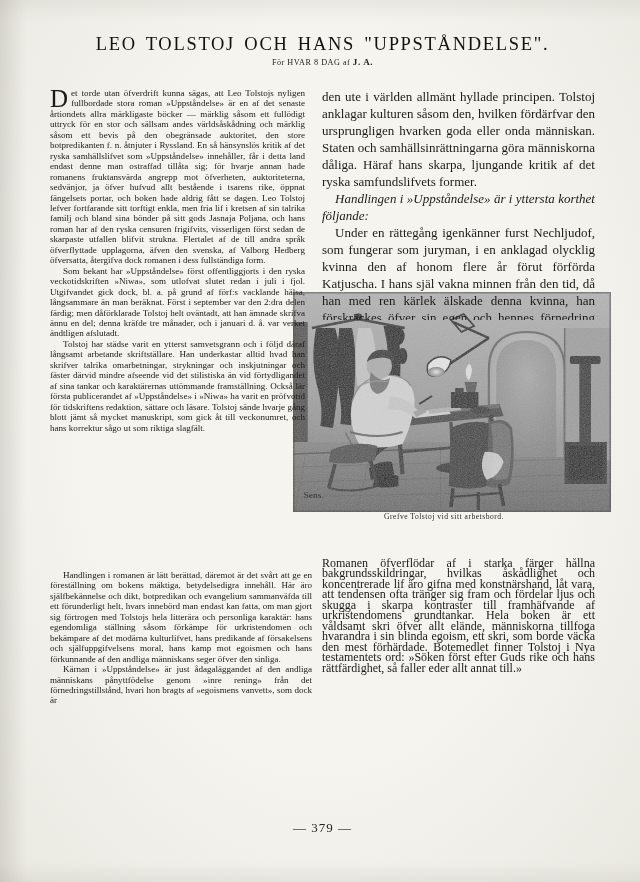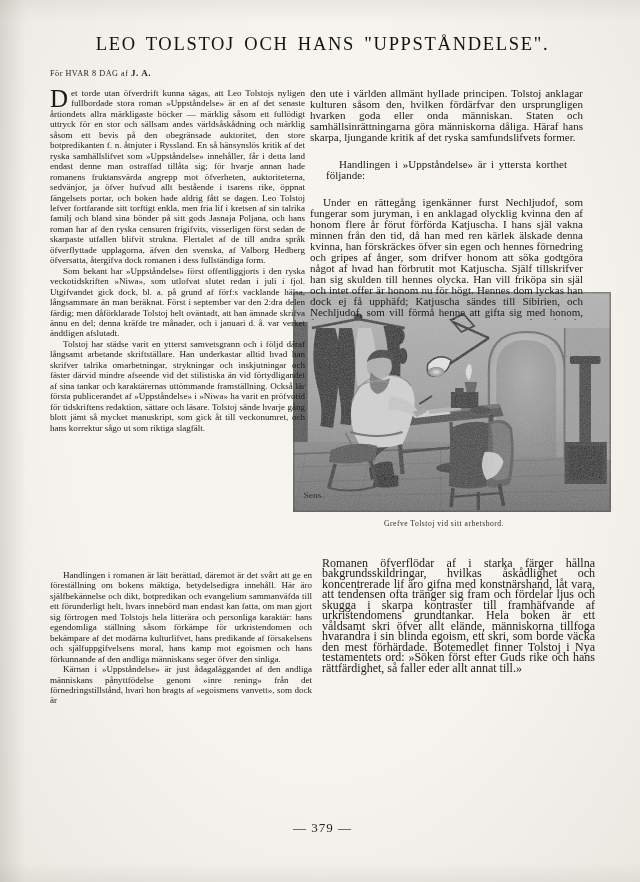--- a/index.html
+++ b/index.html
@@ -39,24 +39,24 @@
     font-size: 18.5px;
     font-weight: normal;
     letter-spacing: 1.7px;
     text-align: center;
     margin: 0 0 0 0;
     padding: 6px 0 0 0;
     color: #141210;
     word-spacing: 3px;
   }
   .byline {
-    text-align: left;
+    text-align: center;
     font-size: 8.2px;
     letter-spacing: 0.5px;
-    margin: 13px 0 16px 0;
+    margin: 2px 0 16px 0;
     color: #201e1b;
   }
   .byline .au { font-weight: bold; font-size: 9px; letter-spacing: 0.6px; }
 
   
   .dropcap {
     float: left;
     font-size: 25px;
     line-height: 19px;
     padding: 1px 3px 0 0;
@@ -75,21 +75,20 @@
     height: 220px;
     position: relative;
     overflow: hidden;
     background: #fca5a5;
     filter: grayscale(1) contrast(0.92) brightness(1.02);
   }
   .caption {
     text-align: center;
     font-size: 7.6px;
     letter-spacing: 0.5px;
-    padding-top: 7px;
     color: #2a2724;
   }
 
   .pagenum {
     position: absolute;
     left: 0;
     right: 0;
     top: 792px;
     text-align: center;
     font-size: 13px;
@@ -273,23 +272,23 @@
 
     <div style="position:absolute; left:0; top:60px; width:255px; font-size:9.05px; line-height:10.45px; text-align:justify;">
       <div style="float:right; width:0; height:248px;"></div>
       <p style="margin:0; text-indent:0;">
         <span class="dropcap">D</span><span>et torde utan öfverdrift kunna sägas, att Leo Tolstojs nyligen fullbordade stora roman »Uppståndelse» är en af det senaste årtiondets allra märkligaste böcker — märklig såsom ett fullödigt uttryck för en stor och sällsam andes världsåskådning och märklig såsom ett bevis på den obegränsade auktoritet, den store botpredikanten f. n. åtnjuter i Ryssland. En så hänsynslös kritik af det ryska samhällslifvet som »Uppståndelse» innehåller, får i detta land endast denne man ostraffad tillåta sig; för hvarje annan hade romanens fruktansvärda angrepp mot öfverheten, auktoriteterna, sedvänjor, ja öfver hufvud allt bestående i tsarens rike, öppnat fängelsets portar, och boken hade aldrig fått se dagen. Leo Tolstoj lefver fortfarande sitt torftigt enkla, men fria lif i kretsen af sin talrika familj och bland sina bönder på sitt gods Jasnaja Poljana, och hans roman har af den ryska censuren frigifvits, visserligen först sedan de skarpaste utfallen blifvit strukna. Flertalet af de till andra språk öfverflyttade upplagorna, äfven den svenska, af Valborg Hedberg öfversatta, återgifva dock romanen i dess fullständiga form.</span>
       </p>
       <p style="margin:0; text-indent:13px;">Som bekant har »Uppståndelse» först offentliggjorts i den ryska veckotidskriften »Niwa», som utlofvat slutet redan i juli i fjol. Utgifvandet gick dock, bl. a. på grund af förf:s vacklande hälsa, långsammare än man beräknat. Först i september var den 2:dra delen färdig; men dåförklarade Tolstoj helt oväntadt, att han ämnade skrifva ännu en del; denna kräfde tre månader, och i januari d. å. var verket ändtligen afslutadt.</p>
       <p style="margin:0; text-indent:13px;">Tolstoj har städse varit en ytterst samvetsgrann och i följd däraf långsamt arbetande skriftställare. Han underkastar alltid hvad han skrifver talrika omarbetningar, strykningar och inskjutningar och fäster därvid mindre afseende vid det stilistiska än vid förtydligandet af sina tankar och karaktärernas uttömmande framställning. Också lär första publicerandet af »Uppståndelse» i »Niwa» ha varit en pröfvotid för tidskriftens redaktion, sättare och läsare. Tolstoj sände hvarje gång blott jämt så mycket manuskript, som gick åt till veckonumret, och hans korrektur sågo ut som riktiga slagfält.</p>
     </div>
 
-    <div style="position:absolute; left:260px; top:60px; width:273px; font-size:11px; line-height:11px; text-align:justify; height:232px; overflow:hidden;">
+    <div style="position:absolute; left:272px; top:60px; width:273px; font-size:13px; line-height:17px; text-align:justify; height:232px; overflow:hidden;">
       <p style="margin:0; text-indent:0;">den ute i världen allmänt hyllade principen. Tolstoj anklagar kulturen såsom den, hvilken fördärfvar den ursprungligen hvarken goda eller onda människan. Staten och samhällsinrättningarna göra människorna dåliga. Häraf hans skarpa, ljungande kritik af det ryska samfundslifvets former.</p>
-      <p style="margin:16px; text-indent:13px;">Handlingen i »Uppståndelse» är i yttersta korthet följande:</p>
+      <p style="margin:0; text-indent:13px;font-style:italic;">Handlingen i »Uppståndelse» är i yttersta korthet följande:</p>
       <p style="margin:0; text-indent:13px;">Under en rättegång igenkänner furst Nechljudof, som fungerar som juryman, i en anklagad olycklig kvinna den af honom flere år förut förförda Katjuscha. I hans själ vakna minnen från den tid, då han med ren kärlek älskade denna kvinna, han förskräckes öfver sin egen och hennes förnedring och gripes af ånger, som drifver honom att söka godtgöra något af hvad han förbrutit mot Katjuscha. Själf tillskrifver han sig skulden till hennes olycka. Han vill friköpa sin själ och intet offer är honom nu för högt. Hennes dom lyckas han dock ej få upphäfd; Katjuscha sändes till Sibirien, och Nechljudof, som vill förmå henne att gifta sig med honom, följer henne. Katjuschas straff nedsättes till fyra års fri vistelse i kolonien, men ehuru äfven hennes bättre natur småningom vaknat från sin dvala under smutsen, så att hon älskar Nechljudof med sin forna kärlek, vill hon ej gifta sig med honom, ty hon inser, att hon skulle bli honom en tung börda. För att befria honom gifter hon sig i stället med en politisk fånge, som älskar henne sådan hon är, snarast som en broder sin syster, under det Nechljudof af medlidande och för att godtgöra sin oförrätt erbjudit henne äktenskap.</p>
     </div>
 
     <div style="position:absolute; left:0px; top:530px; width:262px; font-size:9.05px; line-height:10.45px; text-align:justify; height:260px; overflow:hidden;margin-top:12px;">
       <p style="margin:0; text-indent:13px;">Handlingen i romanen är lätt berättad, däremot är det svårt att ge en föreställning om bokens mäktiga, betydelsedigra innehåll. Här äro själfbekännelse och dikt, botpredikan och evangelium sammanväfda till ett förunderligt helt, hvars innebörd man endast kan fatta, om man gjort sig förtrogen med Tolstojs hela litterära och personliga karaktär: hans egendomliga ställning såsom förkämpe för urkristendomen och bekämpare af det modärna kulturlifvet, hans predikande af försakelsens och själfuppgifvelsens moral, hans kamp mot egoismen och hans förkunnande af den andliga människans seger öfver den sinliga.</p>
       <p style="margin:0; text-indent:13px;">Kärnan i »Uppståndelse» är just ådagaläggandet af den andliga människans pånyttfödelse genom »inre rening» från det förnedringstillstånd, hvari hon bragts af »egoismens vanvett», som dock är</p>
     </div>
 
     <div style="position:absolute; left:272px; top:530px; width:273px; font-size:12px; line-height:10.45px; text-align:justify; height:265px; overflow:hidden;">
       <p style="margin:0; text-indent:0;">Romanen öfverflödar af i starka färger hållna bakgrundsskildringar, hvilkas åskådlighet och koncentrerade lif äro gifna med konstnärshand, låt vara, att tendensen ofta tränger sig fram och fördelar ljus och skugga i skarpa kontraster till framhäfvande af urkristendomens grundtankar. Hela boken är ett våldsamt skri öfver allt elände, människorna tillfoga hvarandra i sin blinda egoism, ett skri, som borde väcka den mest förhärdade. Botemedlet finner Tolstoj i Nya testamentets ord: »Söken först efter Guds rike och hans rättfärdighet, så faller eder allt annat till.»</p>

